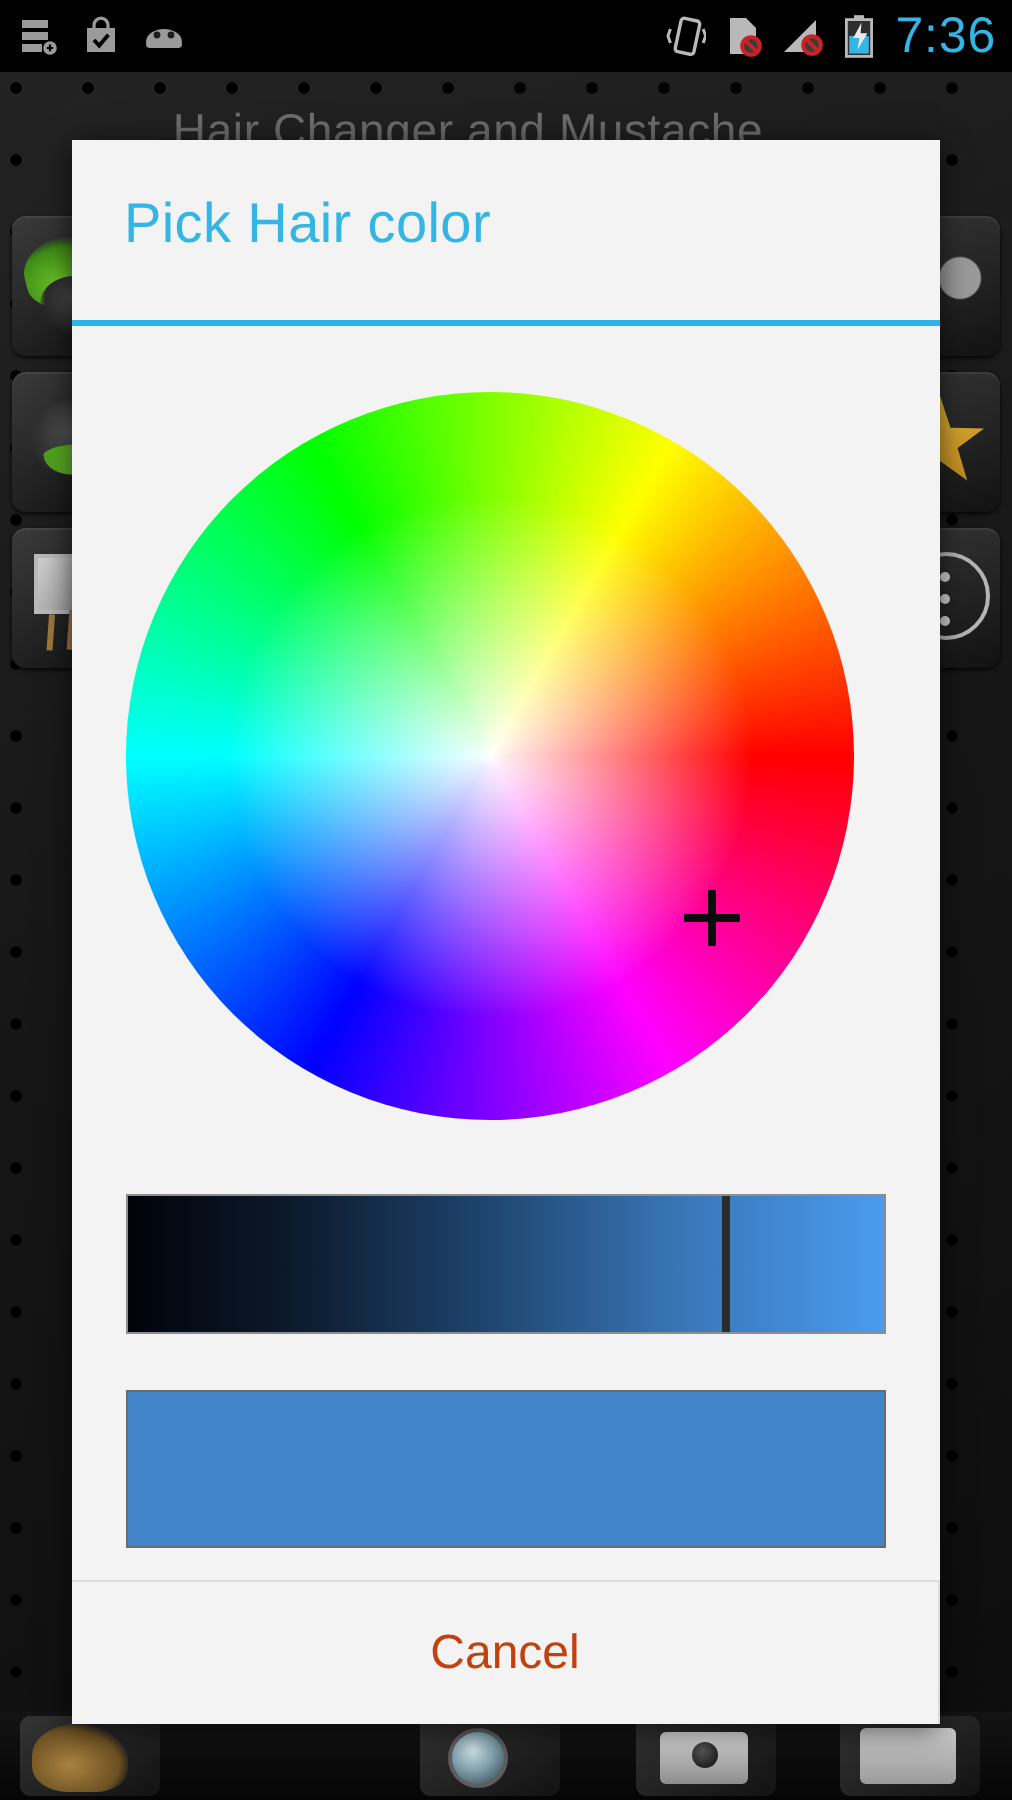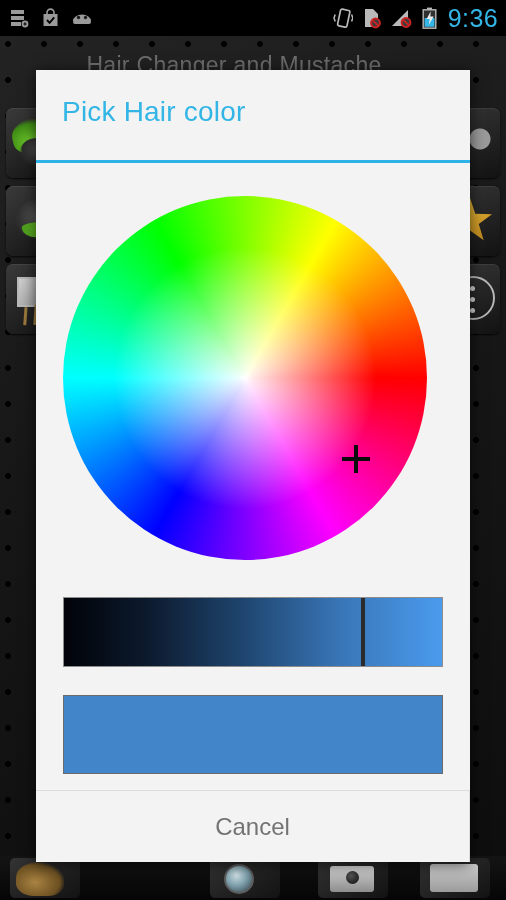--- a/index.html
+++ b/index.html
@@ -270,21 +270,21 @@
     position: absolute;
     left: 0; bottom: 0; width: 434px; height: 71px;
     border-top: 1px solid #dcdcdc;
     display: flex;
   }
   .dlg-button {
     flex: 1 1 50%;
     display: flex;
     align-items: center;
     justify-content: center;
-    color: #737373;
+    color: #c2410c;
     font-size: 24px;
     background: transparent;
     border: none;
     cursor: pointer;
     font-family: "Liberation Sans", sans-serif;
   }
   #button-divider {
     width: 1px;
     background: #dcdcdc;
     margin: 0;
@@ -373,21 +373,21 @@
       <path d="M12.1 11.6l5.8 5.8" stroke="#cc2222" stroke-width="2"></path>
     </svg>
 
     <svg class="sb-icon" width="15" height="22" viewBox="0 0 15 22">
       <rect x="5" y="0.6" width="5" height="2.2" fill="#b9b9b9"></rect>
       <rect x="1.2" y="2.8" width="12.6" height="18.4" fill="#2f2f2f" stroke="#b9b9b9" stroke-width="1.4"></rect>
       <rect x="2.6" y="11" width="9.8" height="8.8" fill="#33b5e5"></rect>
       <path d="M8.8 4.2L4.6 12h3.1l-1 6 5-8.4H8.3z" fill="#eaeaea"></path>
     </svg>
 
-    <span id="clock">9:36</span>
+    <span id="clock">7:36</span>
   </div>
 </div>
 
 <div id="dialog">
 
   <div id="dialog-title">Pick Hair color</div>
   <div id="title-divider"></div>
 
   <div id="color-wheel">
     <div id="wheel-cursor"></div>

